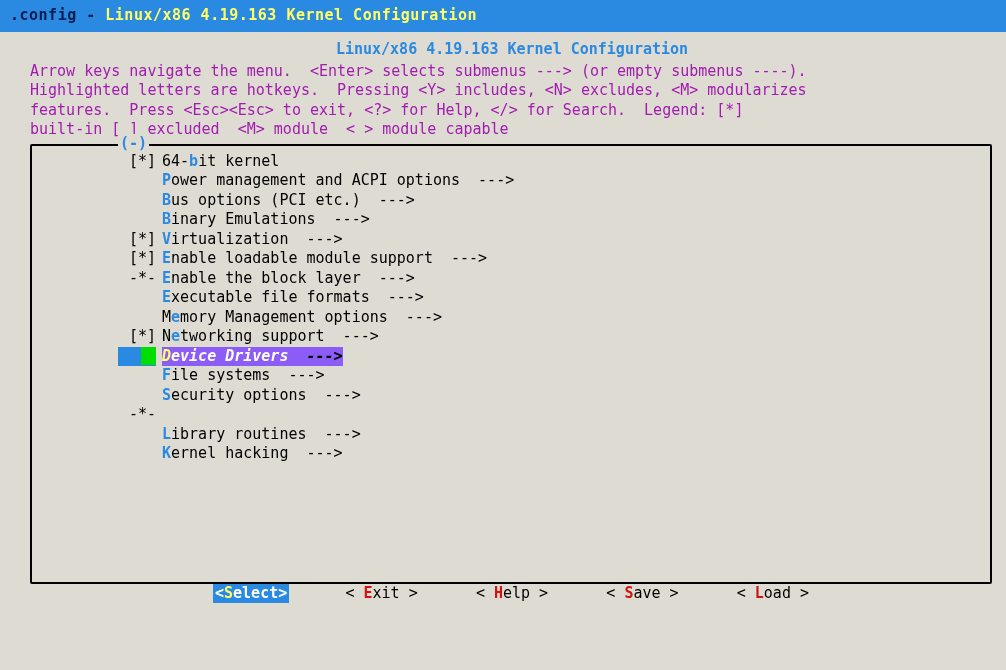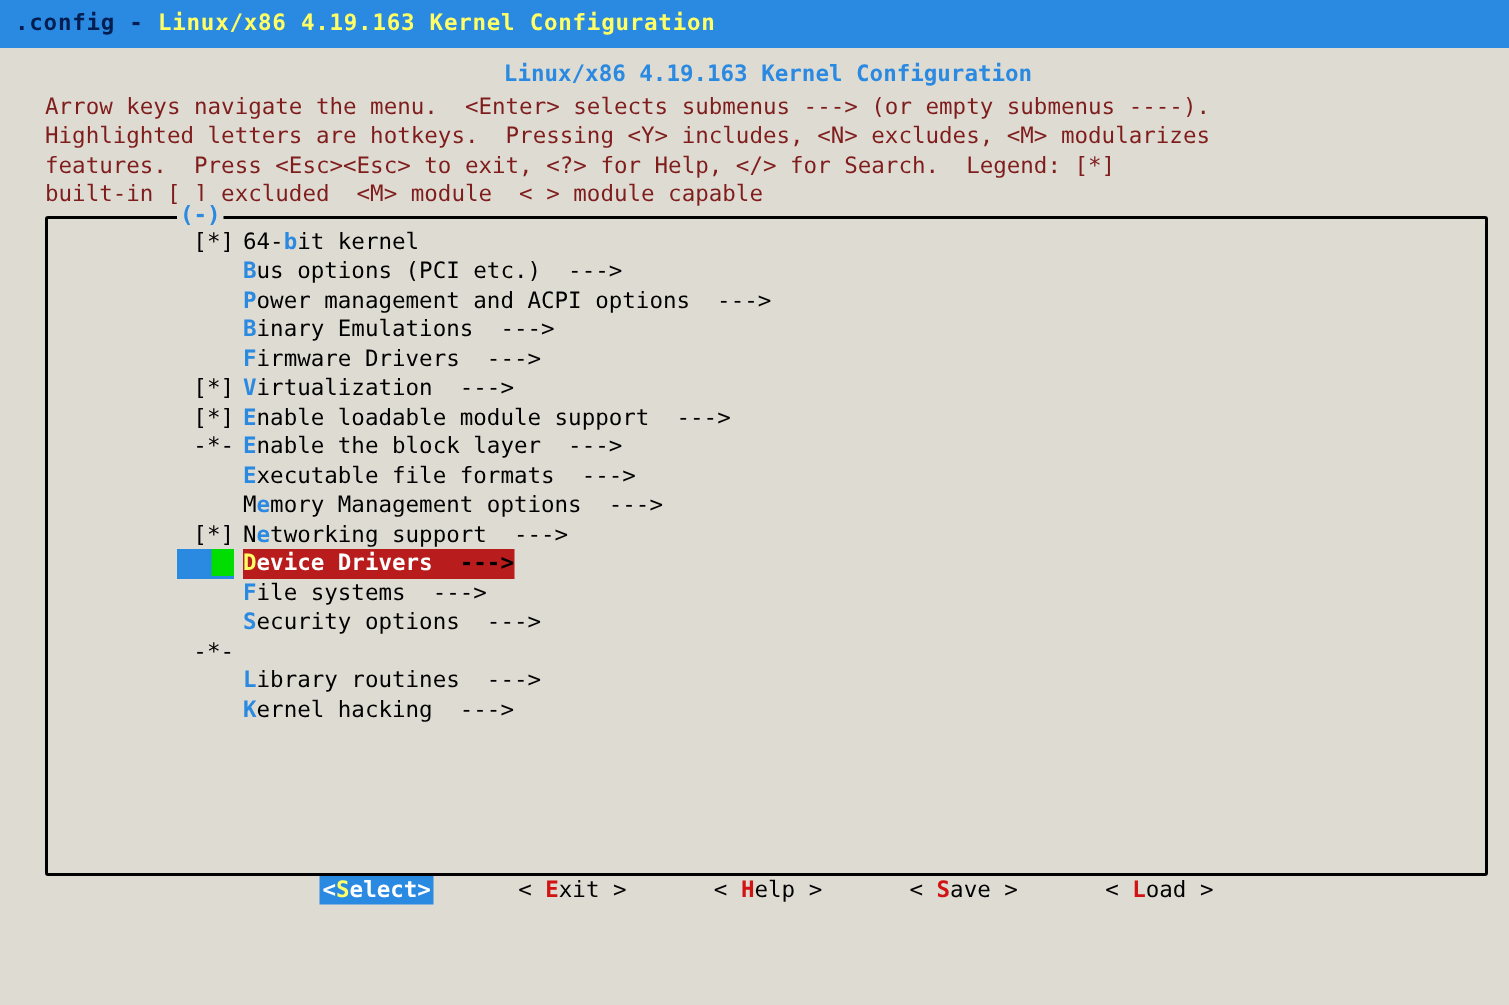--- a/index.html
+++ b/index.html
@@ -34,21 +34,21 @@
     padding: 8px 12px 12px 30px;
     height: calc(670px - 32px);
   }
   .page-title {
     text-align: center;
     color: #2a89e1;
     font-weight: bold;
     margin-bottom: 2px;
   }
   .instructions {
-    color: #7f1d1d;
+    color: #a21caf;
     white-space: pre;
     margin-bottom: 0;
   }
   .menu-box-wrap {
     position: relative;
     margin-top: 4px;
   }
   .scroll-cue {
     position: absolute;
     top: -10px;
@@ -76,23 +76,24 @@
   .mark {
     display: inline-block;
     width: 38px;
     text-align: right;
     margin-right: 6px;
     color: #000;
   }
   .hotkey { color: #2a89e1; font-weight: bold; }
   .arrow { color: #000; }
   .selected-row .label-text {
-    background: #b91c1c;
+    background: #8b5cf6;
     color: #fff;
     font-weight: bold;
+    font-style: italic;
   }
   .selected-row .label-text .hotkey { color: #ffff66; }
   .selected-row .mark {
     background: #2a89e1;
     color: #fff;
   }
   .selected-row .mark-inner {
     background: #00dd00;
     color: #00dd00;
     padding: 0 3px;
@@ -131,24 +132,23 @@
   <div class="instructions">Arrow keys navigate the menu.  &lt;Enter&gt; selects submenus ---&gt; (or empty submenus ----).
 Highlighted letters are hotkeys.  Pressing &lt;Y&gt; includes, &lt;N&gt; excludes, &lt;M&gt; modularizes
 features.  Press &lt;Esc&gt;&lt;Esc&gt; to exit, &lt;?&gt; for Help, &lt;/&gt; for Search.  Legend: [*]
 built-in [ ] excluded  &lt;M&gt; module  &lt; &gt; module capable</div>
 
   <div class="menu-box-wrap">
     <span class="scroll-cue">(-)</span>
     <div class="menu-box">
       <div class="menu-items" id="menu-items">
           <div class="menu-row"><span class="mark">[*]</span><span class="label-text">64-<span class="hotkey">b</span>it kernel</span></div>
+          <div class="menu-row"><span class="mark">   </span><span class="label-text"><span class="hotkey">P</span>ower management and ACPI options<span class="arrow">  ---&gt;</span></span></div>
           <div class="menu-row"><span class="mark">   </span><span class="label-text"><span class="hotkey">B</span>us options (PCI etc.)<span class="arrow">  ---&gt;</span></span></div>
-          <div class="menu-row"><span class="mark">   </span><span class="label-text"><span class="hotkey">P</span>ower management and ACPI options<span class="arrow">  ---&gt;</span></span></div>
           <div class="menu-row"><span class="mark">   </span><span class="label-text"><span class="hotkey">B</span>inary Emulations<span class="arrow">  ---&gt;</span></span></div>
-          <div class="menu-row"><span class="mark">   </span><span class="label-text"><span class="hotkey">F</span>irmware Drivers<span class="arrow">  ---&gt;</span></span></div>
           <div class="menu-row"><span class="mark">[*]</span><span class="label-text"><span class="hotkey">V</span>irtualization<span class="arrow">  ---&gt;</span></span></div>
           <div class="menu-row"><span class="mark">[*]</span><span class="label-text"><span class="hotkey">E</span>nable loadable module support<span class="arrow">  ---&gt;</span></span></div>
           <div class="menu-row"><span class="mark">-*-</span><span class="label-text"><span class="hotkey">E</span>nable the block layer<span class="arrow">  ---&gt;</span></span></div>
           <div class="menu-row"><span class="mark">   </span><span class="label-text"><span class="hotkey">E</span>xecutable file formats<span class="arrow">  ---&gt;</span></span></div>
           <div class="menu-row"><span class="mark">   </span><span class="label-text">M<span class="hotkey">e</span>mory Management options<span class="arrow">  ---&gt;</span></span></div>
           <div class="menu-row"><span class="mark">[*]</span><span class="label-text">N<span class="hotkey">e</span>tworking support<span class="arrow">  ---&gt;</span></span></div>
           <div class="menu-row selected-row"><span class="mark"><span class="mark-inner"> </span></span><span class="label-text"><span class="hotkey">D</span>evice Drivers<span class="arrow">  ---&gt;</span></span></div>
           <div class="menu-row"><span class="mark">   </span><span class="label-text"><span class="hotkey">F</span>ile systems<span class="arrow">  ---&gt;</span></span></div>
           <div class="menu-row"><span class="mark">   </span><span class="label-text"><span class="hotkey">S</span>ecurity options<span class="arrow">  ---&gt;</span></span></div>
           <div class="menu-row"><span class="mark">-*-</span></div>

